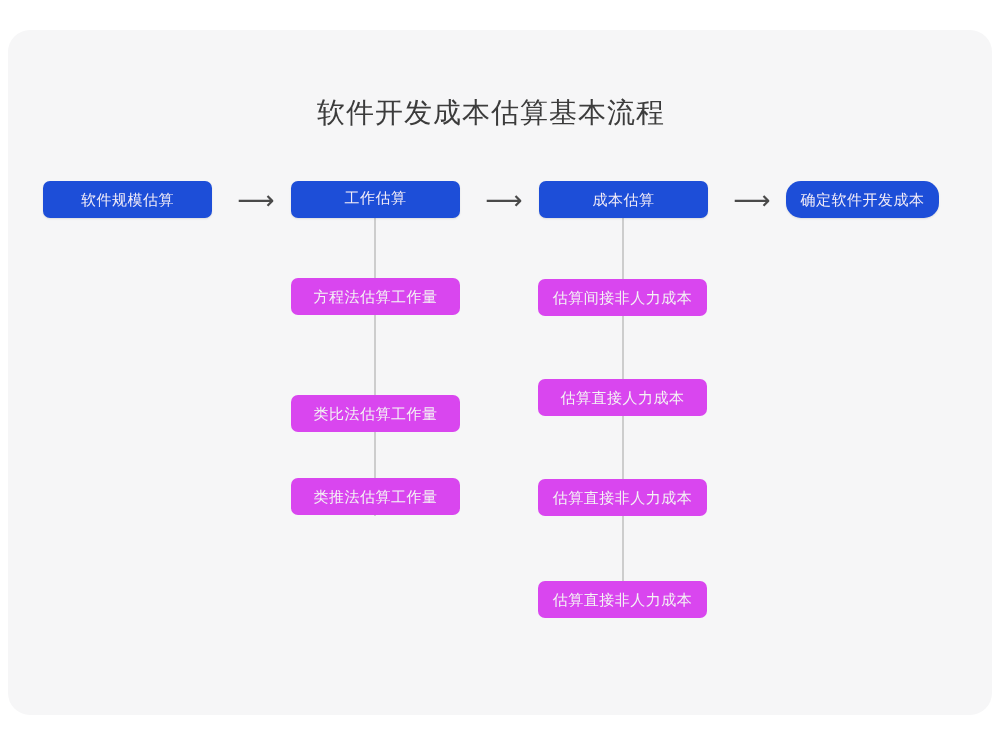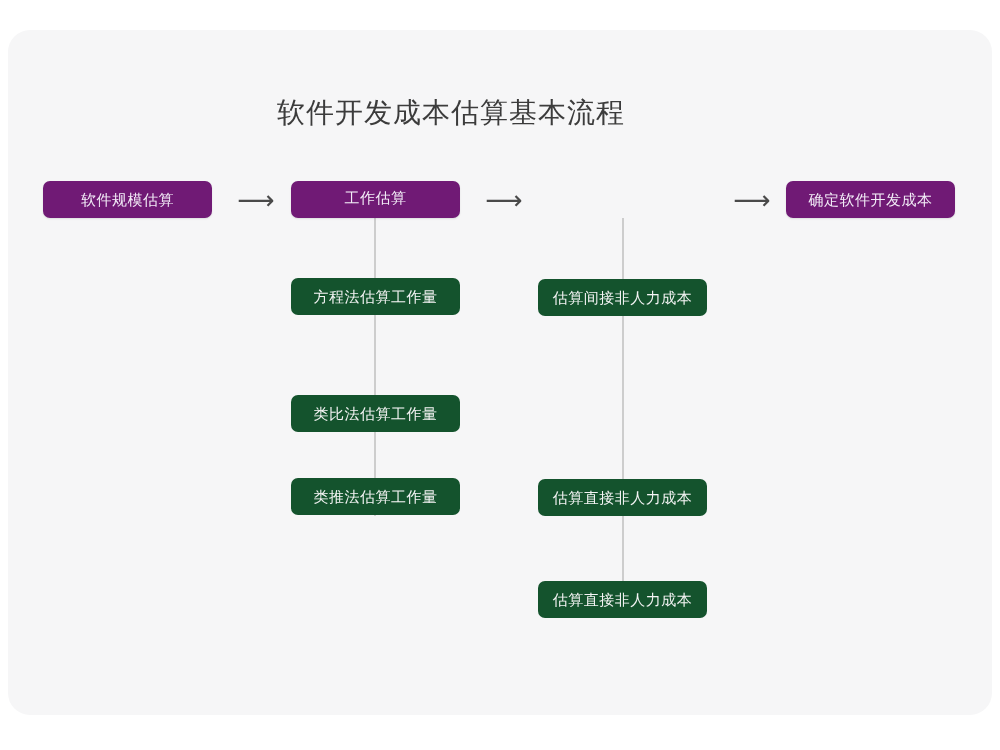--- a/index.html
+++ b/index.html
@@ -36,43 +36,44 @@
     position: absolute;
     left: 0;
     top: 93px;
     width: 902px;
     text-align: center;
     font-size: 28px;
     line-height: 40px;
     color: #3c3c3c;
     letter-spacing: 1px;
     white-space: nowrap;
+    padding-left: 40px;
   }
 
   
   .node {
     position: absolute;
     box-sizing: border-box;
     display: flex;
     align-items: center;
     justify-content: center;
     border-radius: 7px;
     font-size: 15px;
     line-height: 1;
     letter-spacing: 0.5px;
     white-space: nowrap;
     user-select: none;
   }
   .node.primary {
-    background: #701a75;
+    background: #1d4ed8;
     color: #f2ecf7;
     box-shadow: 0 1px 2px rgba(0,0,0,0.10);
   }
   .node.secondary {
-    background: #14532d;
+    background: #d946ef;
     color: #f4f4f4;
   }
 
   
   .arrow {
     position: absolute;
     display: flex;
     align-items: center;
     justify-content: center;
     color: #4a4a4a;
@@ -104,31 +105,33 @@
   <div class="connector" style="left:622px; top:218px; height:400px;"></div>
 
   <div class="node primary" style="left:43px; top:181px; width:169px; height:37px;">软件规模估算</div>
 
   <div class="arrow" style="left:228px; top:184px; width:56px; height:32px;">⟶</div>
 
   <div class="node primary" style="left:291px; top:181px; width:169px; height:37px;font-family:Liberation Mono, monospace;">工作估算</div>
 
   <div class="arrow" style="left:476px; top:184px; width:56px; height:32px;">⟶</div>
 
+  <div class="node primary" style="left:539px; top:181px; width:169px; height:37px;">成本估算</div>
 
   <div class="arrow" style="left:724px; top:184px; width:56px; height:32px;">⟶</div>
 
-  <div class="node primary" style="left:786px; top:181px; width:169px; height:37px;">确定软件开发成本</div>
+  <div class="node primary" style="left:786px; top:181px; width:153px; height:37px;border-radius:15px;">确定软件开发成本</div>
 
   <div class="node secondary" style="left:291px; top:278px; width:169px; height:37px;">方程法估算工作量</div>
 
   <div class="node secondary" style="left:291px; top:378px; width:169px; height:37px;margin-top:17px;">类比法估算工作量</div>
 
   <div class="node secondary" style="left:538px; top:279px; width:169px; height:37px;">估算间接非人力成本</div>
 
   <div class="node secondary" style="left:291px; top:478px; width:169px; height:37px;">类推法估算工作量</div>
 
+  <div class="node secondary" style="left:538px; top:379px; width:169px; height:37px;">估算直接人力成本</div>
 
   <div class="node secondary" style="left:538px; top:479px; width:169px; height:37px;">估算直接非人力成本</div>
 
   <div class="node secondary" style="left:538px; top:581px; width:169px; height:37px;">估算直接非人力成本</div>
 
 </div>
 
 </body></html>

